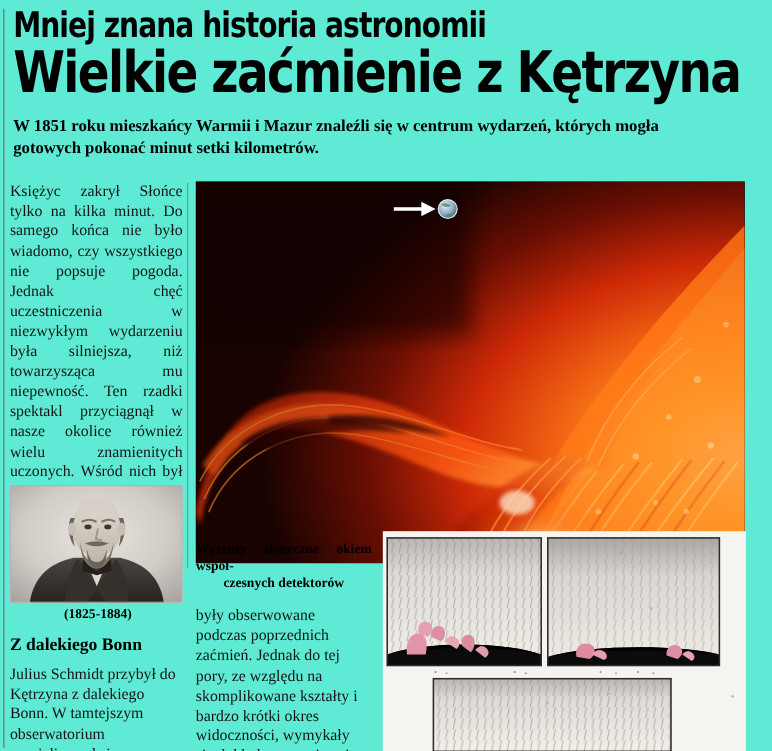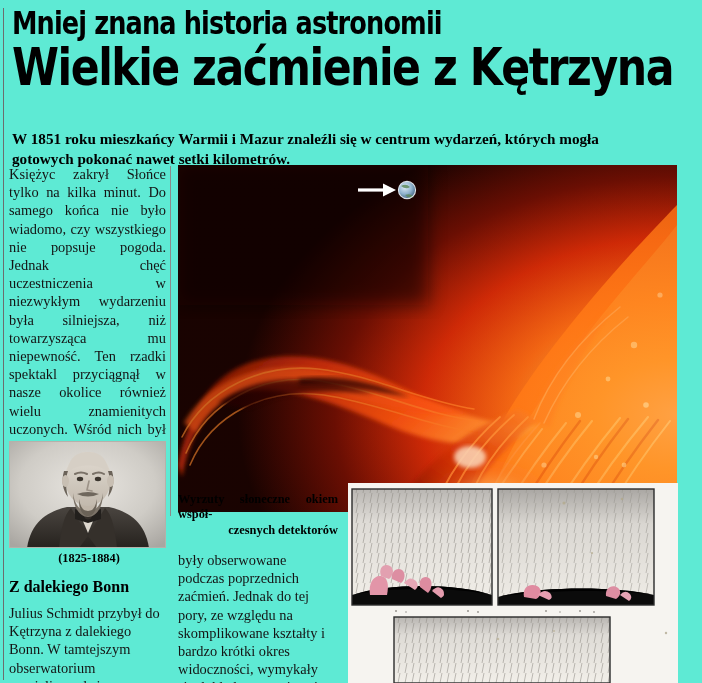--- a/index.html
+++ b/index.html
@@ -68,21 +68,20 @@
     position: absolute;
     left: 12px;
     top: 105px;
     width: 676px;
     font-family: "Liberation Serif", serif;
     font-weight: bold;
     font-size: 15.2px;
     line-height: 19.5px;
     text-align: justify;
     color: #000;
-    margin-top: 24px;
   }
   .lead .last-line { text-align: left; }
 
   
   .col-left {
     position: absolute;
     left: 9px;
     top: 165px;
     width: 157px;
   }
@@ -172,21 +171,21 @@
     left: 178px;
     top: 492px;
     width: 160px;
     font-family: "Liberation Serif", serif;
     font-size: 12.4px;
     line-height: 15.4px;
     font-weight: bold;
     text-align: justify;
     color: #000;
   }
-  .photo-caption .l2 { text-align: right; }
+  .photo-caption .l2 { text-align: center; }
 
   .col-mid {
     position: absolute;
     left: 178px;
     top: 551px;
     width: 157px;
   }
 
   
   .photo-eng {
@@ -207,21 +206,21 @@
 
   <div class="left-rule"></div>
 
   <div class="header">
     <div class="kicker">Mniej znana historia astronomii</div>
     <div class="headline">Wielkie zaćmienie z Kętrzyna</div>
   </div>
 
   <div class="lead">
     <div>W 1851 roku mieszkańcy Warmii i Mazur znaleźli się w centrum wydarzeń, których mogła</div>
-    <div class="last-line">gotowych pokonać nawet setki kilometrów.</div>
+    <div class="last-line">gotowych pokonać minut setki kilometrów.</div>
   </div>
 
   <div class="col-left">
     <p class="body-text">Księżyc zakrył Słońce tylko na kilka minut. Do samego końca nie było wiadomo, czy wszystkiego nie popsuje pogoda. Jednak chęć uczestniczenia w niezwykłym wydarzeniu była silniejsza, niż towarzysząca mu niepewność. Ten rzadki spektakl przyciągnął w nasze okolice również wielu znamienitych uczonych. Wśród nich był Johann Friedrich Julius Schmidt, który na miejsce obserwacji wybrał wysunięty nieco na wschód Kętrzyn (wówczas Rastenburg).</p>
   </div>
 
   <div class="col-rule"></div>
 
   <div class="portrait-wrap">
     <div class="portrait">

